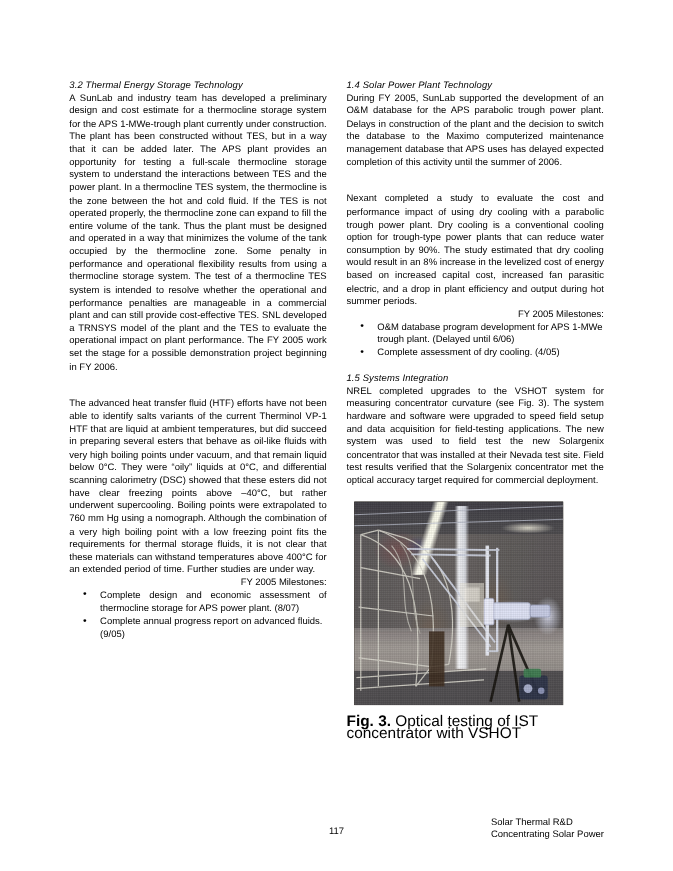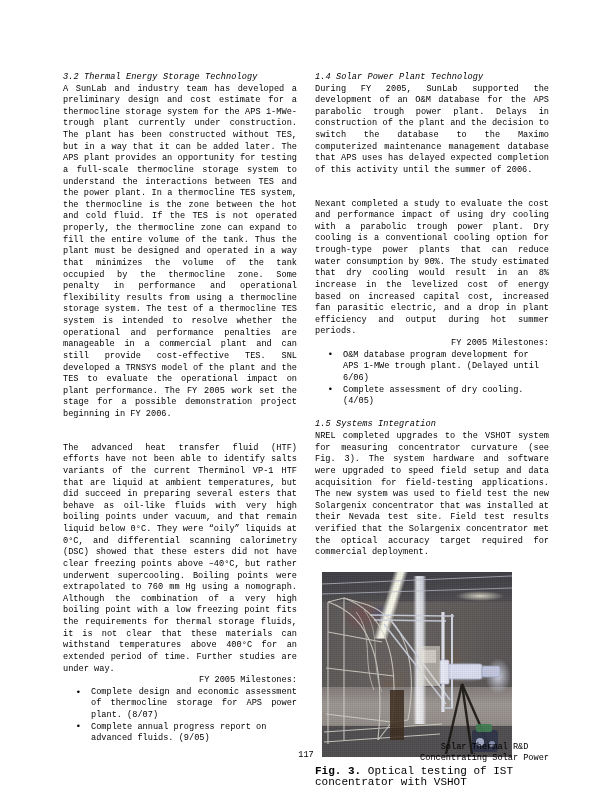--- a/index.html
+++ b/index.html
@@ -13,21 +13,20 @@
     position: relative;
     font-family: "Liberation Sans", sans-serif;
     color: #000000;
     overflow: hidden;
   }
   .page {
     position: absolute;
     left: 0; top: 0;
     width: 612px;
     height: 792px;
-    font-family: Liberation Mono, monospace;
   }
   .columns {
     position: absolute;
     left: 63px;
     top: 72px;
     width: 486px;
     height: 640px;
   }
   .col {
     position: absolute;
@@ -129,42 +128,42 @@
   .tripod-svg { position: absolute; inset: 0; }
   .photo-noise {
     position: absolute; inset: 0;
     background-image:
       repeating-linear-gradient(0deg, rgba(0,0,0,0.045) 0 1px, rgba(255,255,255,0.02) 1px 2px),
       repeating-linear-gradient(90deg, rgba(0,0,0,0.03) 0 1px, rgba(255,255,255,0.015) 1px 2px);
     pointer-events: none;
   }
   .fig-caption {
     width: 234px;
-    font-size: 11px;
+    font-size: 14px;
     line-height: 11px;
     margin-top: 9px;
     text-align: left;
   }
   .fig-caption b { font-weight: bold; }
 
   
   .page-number {
     position: absolute;
     left: 0;
     top: 750px;
     width: 612px;
     text-align: center;
     font-size: 8.6px;
     line-height: 11px;
   }
   .footer-right {
     position: absolute;
     right: 63px;
     top: 742px;
-    text-align: center;
+    text-align: left;
     font-size: 8.6px;
     line-height: 11.4px;
   }
 </style>
 </head>
 <body>
 
 <div class="page">
 
   <div class="columns">

